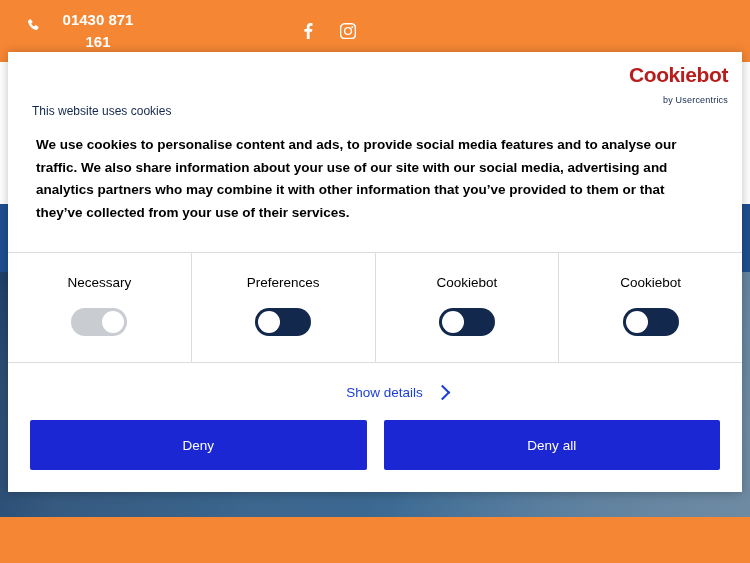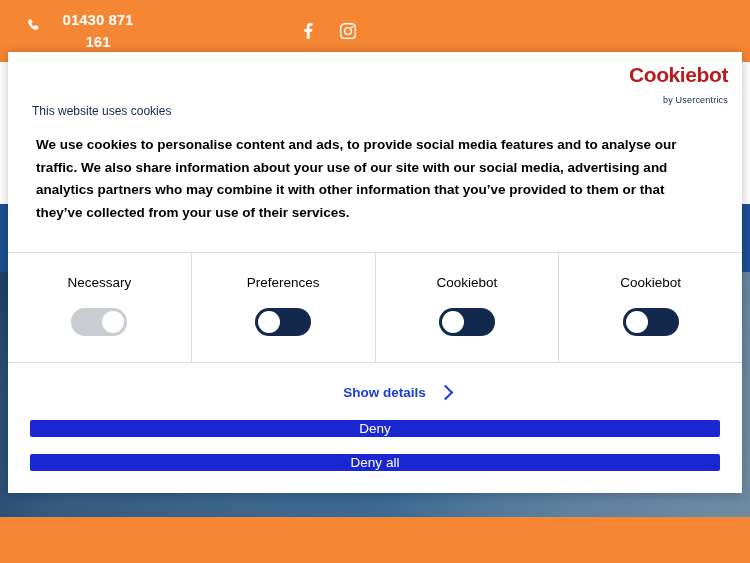--- a/index.html
+++ b/index.html
@@ -190,39 +190,38 @@
 
   .details-row {
     padding: 22px 0 20px 0;
     display: flex;
     justify-content: center;
     align-items: center;
   }
   .show-details {
     color: #1a3ed9;
     font-size: 13.5px;
-    font-weight: 700;
+    font-weight: 400;
     display: inline-flex;
     align-items: center;
     gap: 14px;
     cursor: pointer;
     margin-left: 44px;
   }
   .chev {
     width: 9px; height: 9px;
     border-right: 2px solid #1a3ed9;
     border-top: 2px solid #1a3ed9;
     transform: rotate(45deg);
   }
 
   .btn-row {
     display: flex;
     gap: 17px;
     padding: 0 22px 22px 22px;
-    flex-direction: column;
   }
   .cbtn {
     flex: 1 1 0;
     height: 50px;
     background: #1a27d2;
     color: #ffffff;
     font-size: 13.5px;
     border: none;
     border-radius: 2px;
     cursor: pointer;

